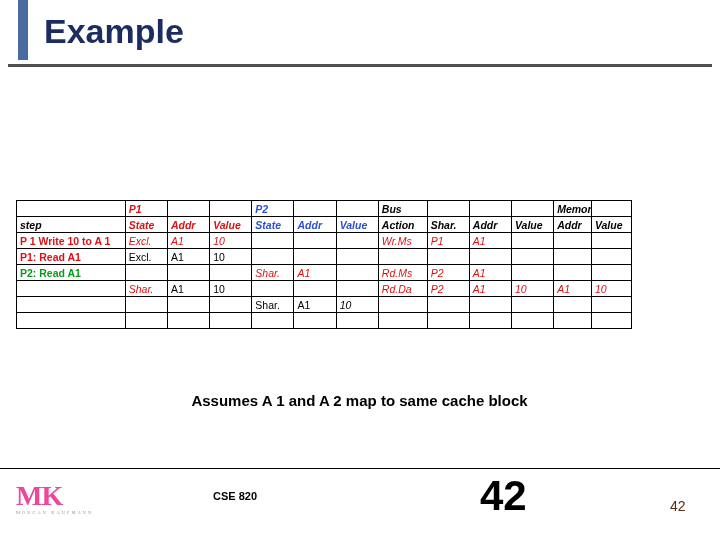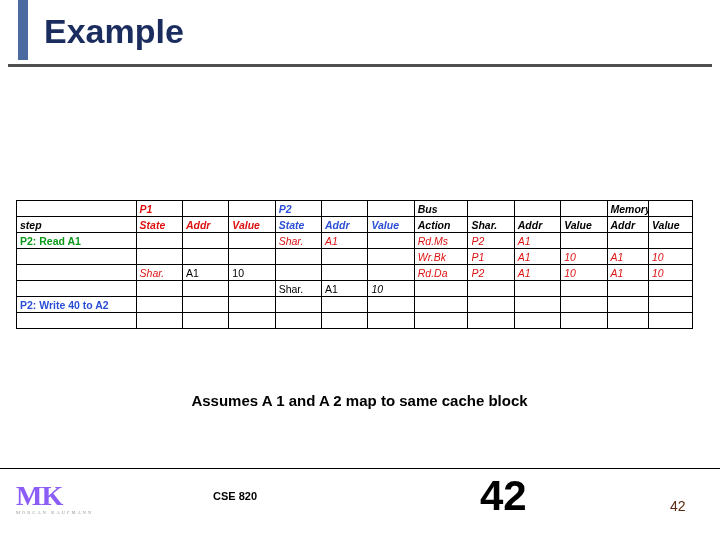--- a/index.html
+++ b/index.html
@@ -34,21 +34,21 @@
     top: 64px;
     left: 8px;
     width: 704px;
     height: 3px;
     background: #4f4f4f;
   }
   .table-wrap {
     position: absolute;
     top: 200px;
     left: 16px;
-    width: 677px;
+    width: 616px;
   }
   table {
     border-collapse: collapse;
     width: 100%;
     table-layout: fixed;
     font-size: 10.5px;
   }
   th, td {
     border: 1px solid #000;
     padding: 1px 3px;
@@ -96,21 +96,21 @@
   }
   .logo {
     position: absolute;
     top: 480px;
     left: 16px;
     font-family: Georgia, serif;
   }
   .logo-main {
     font-size: 28px;
     font-weight: bold;
-    color: #8b5cf6;
+    color: #ec4899;
     letter-spacing: -1px;
   }
   .logo-sub {
     font-size: 4.5px;
     color: #999;
     letter-spacing: 2px;
     margin-top: -2px;
   }
   .foot-course {
     position: absolute;
@@ -189,53 +189,68 @@
     <th class="blue it">Addr</th>
     <th class="blue it">Value</th>
     <th class="it b black">Action</th>
     <th class="it b black">Shar.</th>
     <th class="it b black">Addr</th>
     <th class="it b black">Value</th>
     <th class="it b black">Addr</th>
     <th class="it b black">Value</th>
   </tr>
 
-
+  <tr>
+    <td class="red b">P 1 Write 10 to A 1</td>
+    <td class="red it">Excl.</td>
+    <td class="red it">A1</td>
+    <td class="red it">10</td>
+    <td></td>
+    <td></td>
+    <td></td>
+    <td class="red it">Wr.Ms</td>
+    <td class="red it">P1</td>
+    <td class="red it">A1</td>
+    <td></td>
+    <td></td>
+    <td></td>
+  </tr>
+
+  <tr>
+    <td class="red b">P1: Read A1</td>
+    <td class="black">Excl.</td>
+    <td class="black">A1</td>
+    <td class="black">10</td>
+    <td></td>
+    <td></td>
+    <td></td>
+    <td></td>
+    <td></td>
+    <td></td>
+    <td></td>
+    <td></td>
+    <td></td>
+  </tr>
 
   <tr>
     <td class="green b">P2: Read A1</td>
     <td></td>
     <td></td>
     <td></td>
     <td class="red it">Shar.</td>
     <td class="red it">A1</td>
     <td></td>
     <td class="red it">Rd.Ms</td>
     <td class="red it">P2</td>
     <td class="red it">A1</td>
     <td></td>
     <td></td>
     <td></td>
   </tr>
 
-  <tr>
-    <td></td>
-    <td></td>
-    <td></td>
-    <td></td>
-    <td></td>
-    <td></td>
-    <td></td>
-    <td class="red it">Wr.Bk</td>
-    <td class="red it">P1</td>
-    <td class="red it">A1</td>
-    <td class="red it">10</td>
-    <td class="red it">A1</td>
-    <td class="red it">10</td>
-  </tr>
 
   <tr>
     <td></td>
     <td class="red it">Shar.</td>
     <td class="black">A1</td>
     <td class="black">10</td>
     <td></td>
     <td></td>
     <td></td>
     <td class="red it">Rd.Da</td>
@@ -256,35 +271,20 @@
     <td class="black it">10</td>
     <td></td>
     <td></td>
     <td></td>
     <td></td>
     <td></td>
     <td></td>
   </tr>
 
 
-  <tr>
-    <td class="blue b">P2: Write 40 to A2</td>
-    <td></td>
-    <td></td>
-    <td></td>
-    <td></td>
-    <td></td>
-    <td></td>
-    <td></td>
-    <td></td>
-    <td></td>
-    <td></td>
-    <td></td>
-    <td></td>
-  </tr>
 
   <tr>
     <td></td>
           <td></td>
           <td></td>
           <td></td>
           <td></td>
           <td></td>
           <td></td>
           <td></td>

